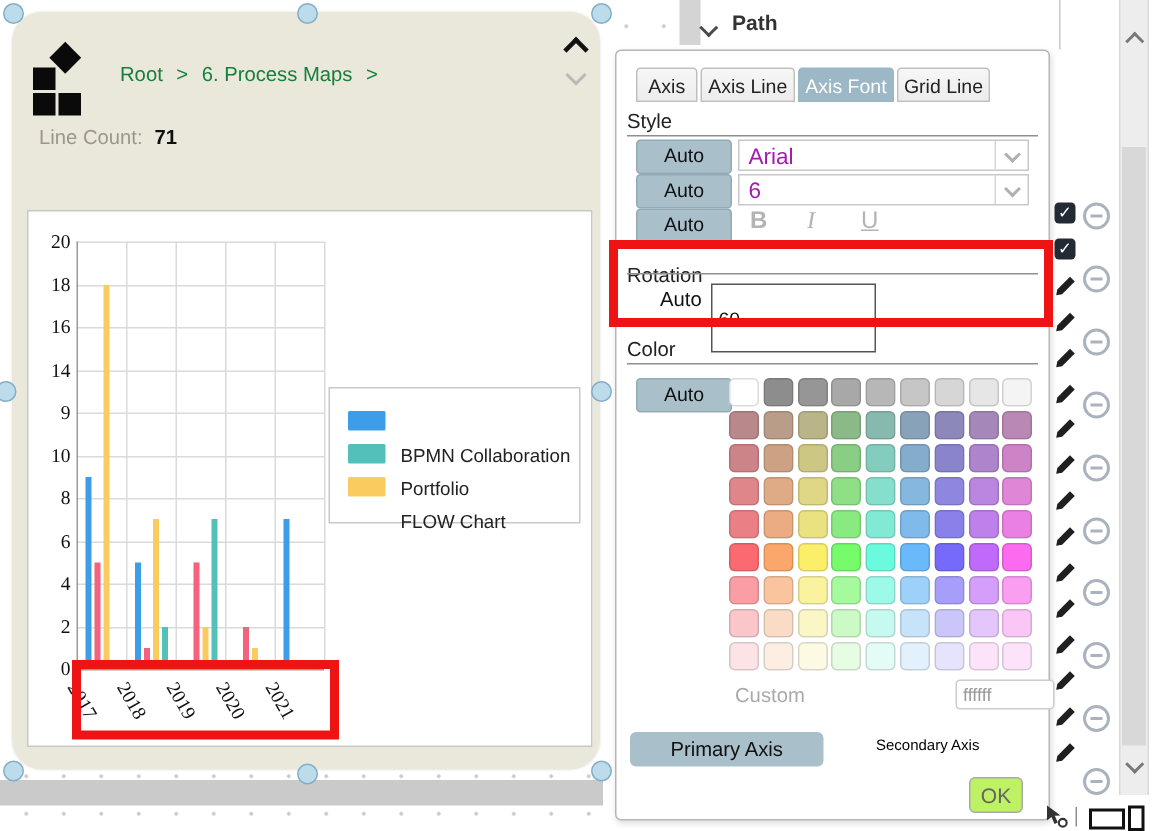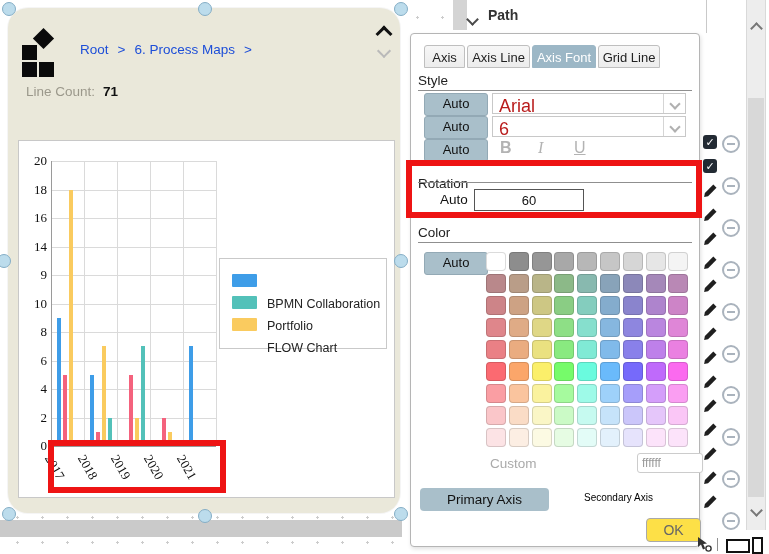--- a/index.html
+++ b/index.html
@@ -14,21 +14,21 @@
 
   
   #widget{left:8px;top:8px;width:392px;height:505px;background:#eae8da;border-radius:20px;
           box-shadow:0 0 0 1px rgba(0,0,0,0.04);}
   .handle{width:12px;height:12px;border-radius:50%;background:#bcdcec;border:1px solid #85aec6;z-index:6;}
 
   
   .logo-sq{background:#0a0a0a;width:15px;height:15px;}
   .logo-diamond{background:#0a0a0a;width:15px;height:15px;transform:rotate(45deg);}
 
-  #breadcrumb{left:72px;top:34px;font-size:13.5px;color:#1d4ed8;}
+  #breadcrumb{left:72px;top:34px;font-size:13.5px;color:#15803d;}
   #breadcrumb span{margin-right:9px;}
   #itemcount{left:18px;top:76px;font-size:13.5px;}
   #itemcount .lbl{color:#9b988b;}
   #itemcount .val{color:#111;font-weight:bold;margin-left:8px;}
 
   
   .chev{display:inline-block;width:8px;height:8px;border-right:2px solid #555;border-bottom:2px solid #555;}
   .chev.up{transform:rotate(-135deg);}
   .chev.down{transform:rotate(45deg);}
   .chev.bold{border-color:#111;border-width:3px;width:9px;height:9px;}
@@ -61,30 +61,30 @@
          box-shadow:1px 2px 4px rgba(0,0,0,0.12);box-sizing:border-box;}
   #path-hdr{left:488px;top:7px;font-size:14px;font-weight:bold;color:#333;}
   .tab{position:absolute;top:12px;height:23px;line-height:23px;text-align:center;font-size:13px;color:#222;
        background:linear-gradient(#f7f7f7,#ececec);border:1px solid #bfbfbf;border-radius:3px 3px 0 0;box-sizing:border-box;}
   .tab.active{background:#9cb7c6;color:#fff;border-color:#9cb7c6;}
   .sec-lbl{font-size:13.5px;color:#222;}
   .sec-rule{height:1px;background:#8f8f8f;}
   .auto-btn{position:absolute;width:62px;height:21px;background:#a9bfca;border:1px solid #93a9b5;border-radius:3px;
             font-size:13px;color:#111;text-align:center;line-height:20px;}
   .dropdown{position:absolute;height:21px;border:1px solid #c8c8c8;background:#fff;box-sizing:border-box;}
-  .dd-text{position:absolute;left:6px;top:2px;font-size:18px;color:#b91c1c;}
+  .dd-text{position:absolute;left:6px;top:2px;font-size:15px;color:#a21caf;}
   .dd-btn{position:absolute;right:0;top:0;width:21px;height:19px;border-left:1px solid #d5d5d5;text-align:center;}
   .biu{position:absolute;font-size:16px;color:#b3b3b3;}
   input{font-family:"Liberation Sans",sans-serif;}
-  #rot-input{position:absolute;width:100px;height:20px;border:1.5px solid #555;font-size:13px;color:#111;padding:0 4px;text-align:center;}
+  #rot-input{position:absolute;width:100px;height:20px;border:1.5px solid #555;font-size:13px;color:#111;padding:12px 4px;}
   .swatch{position:absolute;width:20px;height:19px;border-radius:4px;border:1px solid rgba(0,0,0,0.14);box-sizing:border-box;}
   #custom-input{position:absolute;width:56px;height:18px;border:1px solid #ccc;border-radius:3px;font-size:12px;color:#999;padding:0 4px;}
   #primary-btn{position:absolute;width:129px;height:23px;background:#a9bfca;border:none;border-radius:4px;font-size:13.5px;color:#111;}
   #secondary-lbl{position:absolute;font-size:10px;color:#000000;}
-  #ok-btn{position:absolute;width:55px;height:24px;background:#fde047;border:1px solid #a9a9a9;border-radius:4px;font-size:14px;color:#666;}
+  #ok-btn{position:absolute;width:36px;height:24px;background:#bef264;border:1px solid #a9a9a9;border-radius:4px;font-size:14px;color:#666;}
 
   
   .red-box{border:6px solid #ee1414;z-index:10;}
 
   
   .mini-sep{width:1px;height:13px;background:#8f8f8f;}
   .mini-rect{width:20px;height:10px;border:2px solid #111;background:#fff;}
   .mini-col{width:7px;height:13px;border:2px solid #111;background:#fff;display:inline-block;}
 </style>
 </head>

